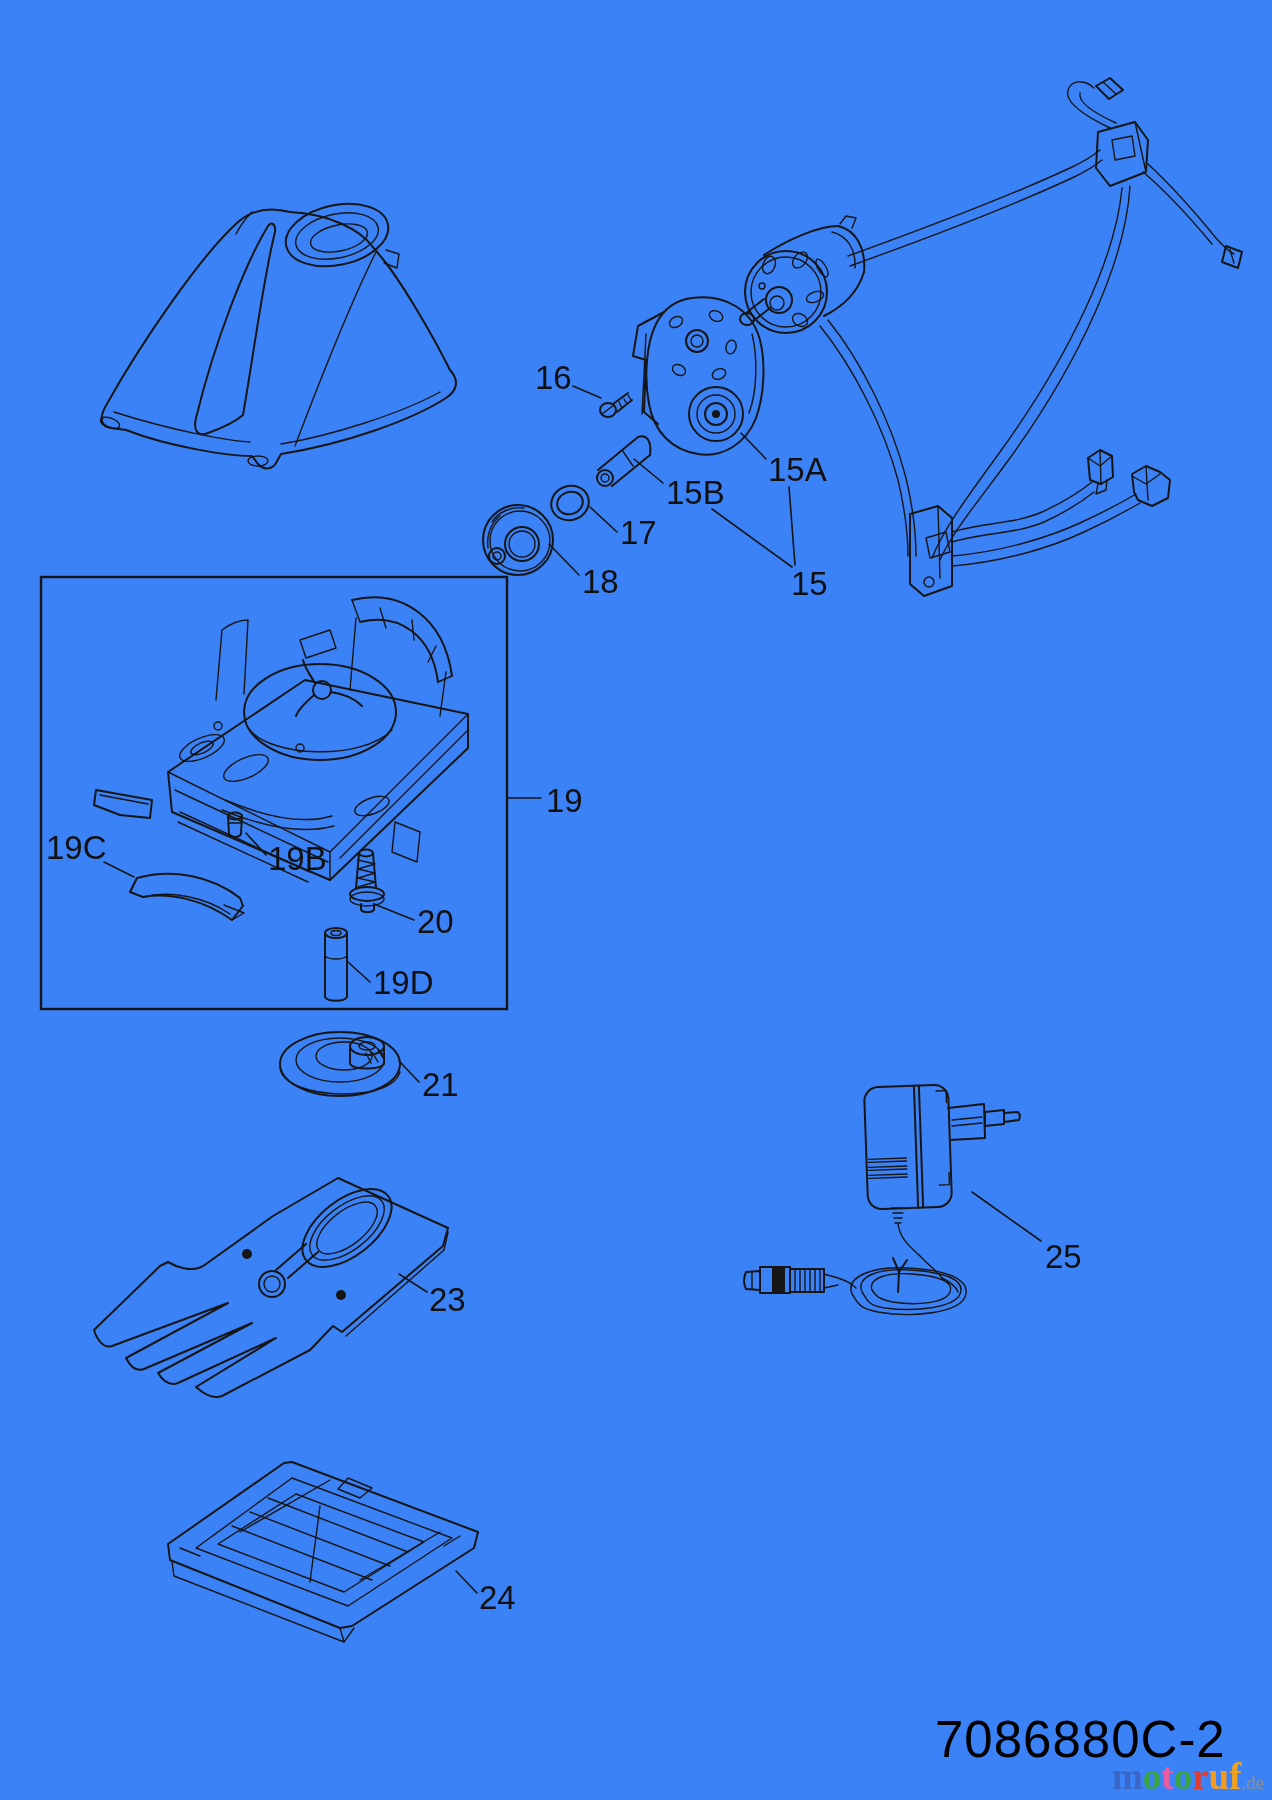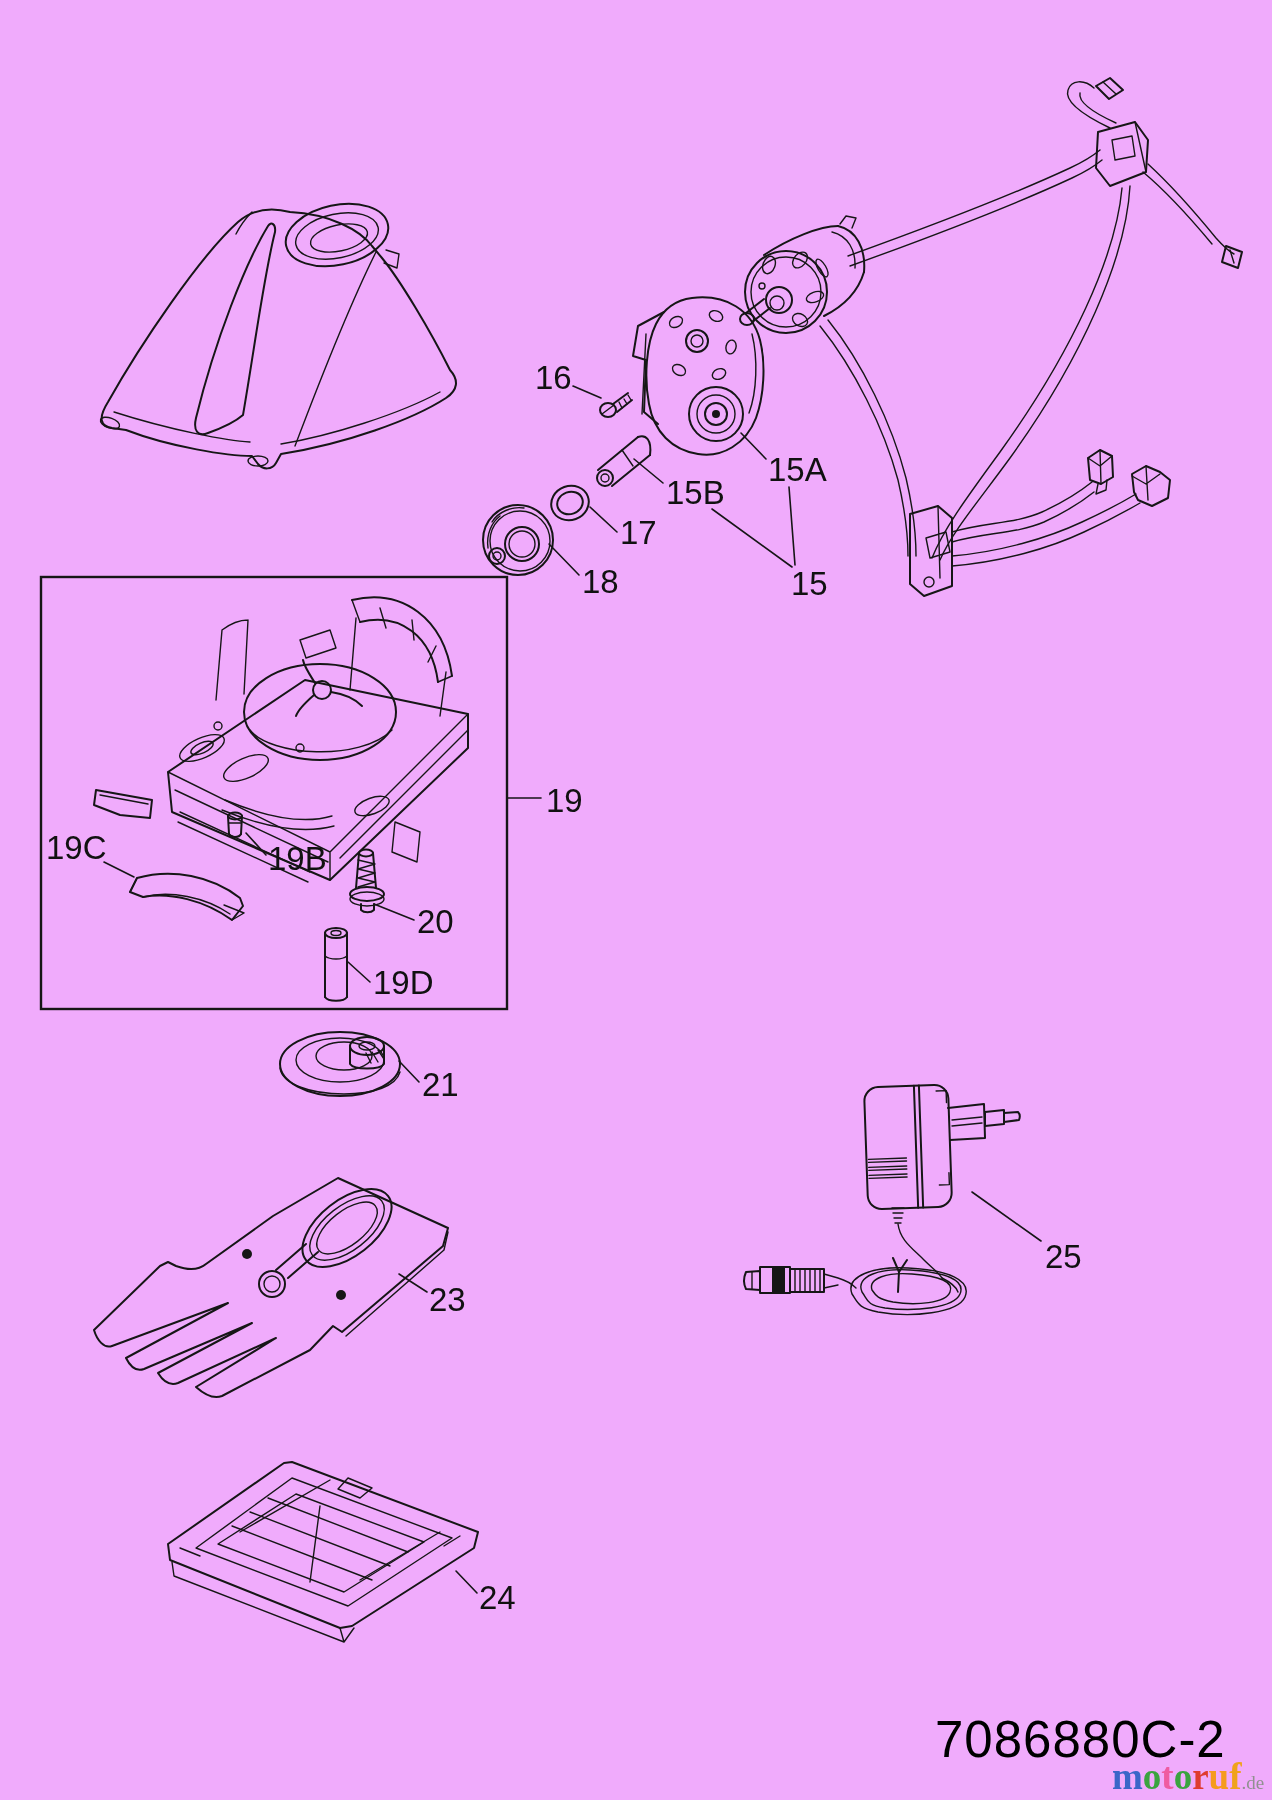--- a/index.html
+++ b/index.html
@@ -1,16 +1,16 @@
 <!DOCTYPE html>
 <html><head>
 <meta charset="utf-8">
 <style>
   html,body{margin:0;padding:0;background:#e8e8e8;}
-  .page{position:relative;width:1272px;height:1800px;background:#f0abfc;margin:0 auto;overflow:hidden;
+  .page{position:relative;width:1272px;height:1800px;background:#3b82f6;margin:0 auto;overflow:hidden;
         font-family:"Liberation Sans",sans-serif;}
   svg{position:absolute;left:0;top:0;}
   .ln{fill:none;stroke:#161616;stroke-width:2;stroke-linecap:round;stroke-linejoin:round;}
   .thin{fill:none;stroke:#161616;stroke-width:1.4;stroke-linecap:round;stroke-linejoin:round;}
   .leader{fill:none;stroke:#161616;stroke-width:1.6;stroke-linecap:round;}
   .lbl{font-family:"Liberation Sans",sans-serif;font-size:33px;fill:#111;}
   .pn{font-family:"Liberation Sans",sans-serif;font-size:51px;fill:#000;letter-spacing:1px;}
   .wm{font-family:"Liberation Serif",serif;font-weight:bold;font-size:37px;}
   .wm-suffix{font-family:"Liberation Serif",serif;font-weight:normal;font-size:19px;}
   .fillblk{fill:#161616;stroke:none;}

